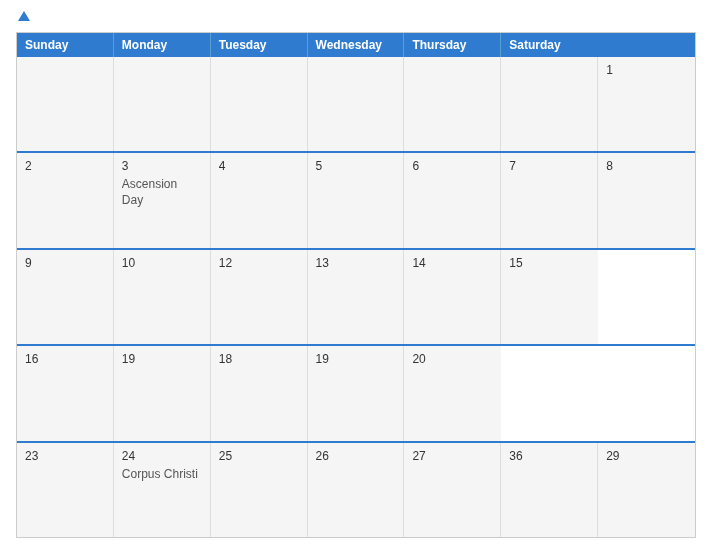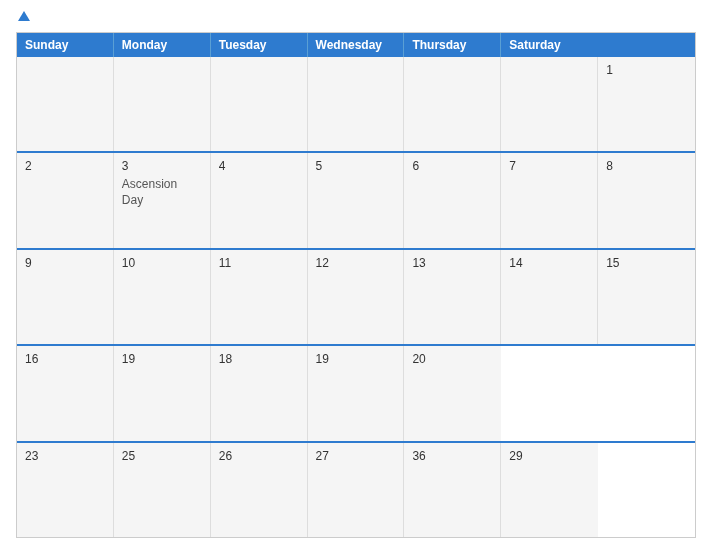--- a/index.html
+++ b/index.html
@@ -192,23 +192,20 @@
           </div>
         </div>
         <div class="cal-row">
           <div class="cal-cell">
             <span class="day-num">9</span>
           </div>
           <div class="cal-cell">
             <span class="day-num">10</span>
           </div>
           <div class="cal-cell">
-            <span class="day-num">11</span>
-          </div>
-          <div class="cal-cell">
             <span class="day-num">12</span>
           </div>
           <div class="cal-cell">
             <span class="day-num">13</span>
           </div>
           <div class="cal-cell">
             <span class="day-num">14</span>
           </div>
           <div class="cal-cell">
             <span class="day-num">15</span>
@@ -227,20 +224,24 @@
           <div class="cal-cell">
             <span class="day-num">19</span>
           </div>
           <div class="cal-cell">
             <span class="day-num">20</span>
           </div>
         </div>
         <div class="cal-row">
           <div class="cal-cell">
             <span class="day-num">23</span>
+          </div>
+          <div class="cal-cell">
+            <span class="day-num">24</span>
+            <span class="holiday">Corpus Christi</span>
           </div>
           <div class="cal-cell">
             <span class="day-num">25</span>
           </div>
           <div class="cal-cell">
             <span class="day-num">26</span>
           </div>
           <div class="cal-cell">
             <span class="day-num">27</span>
           </div>

